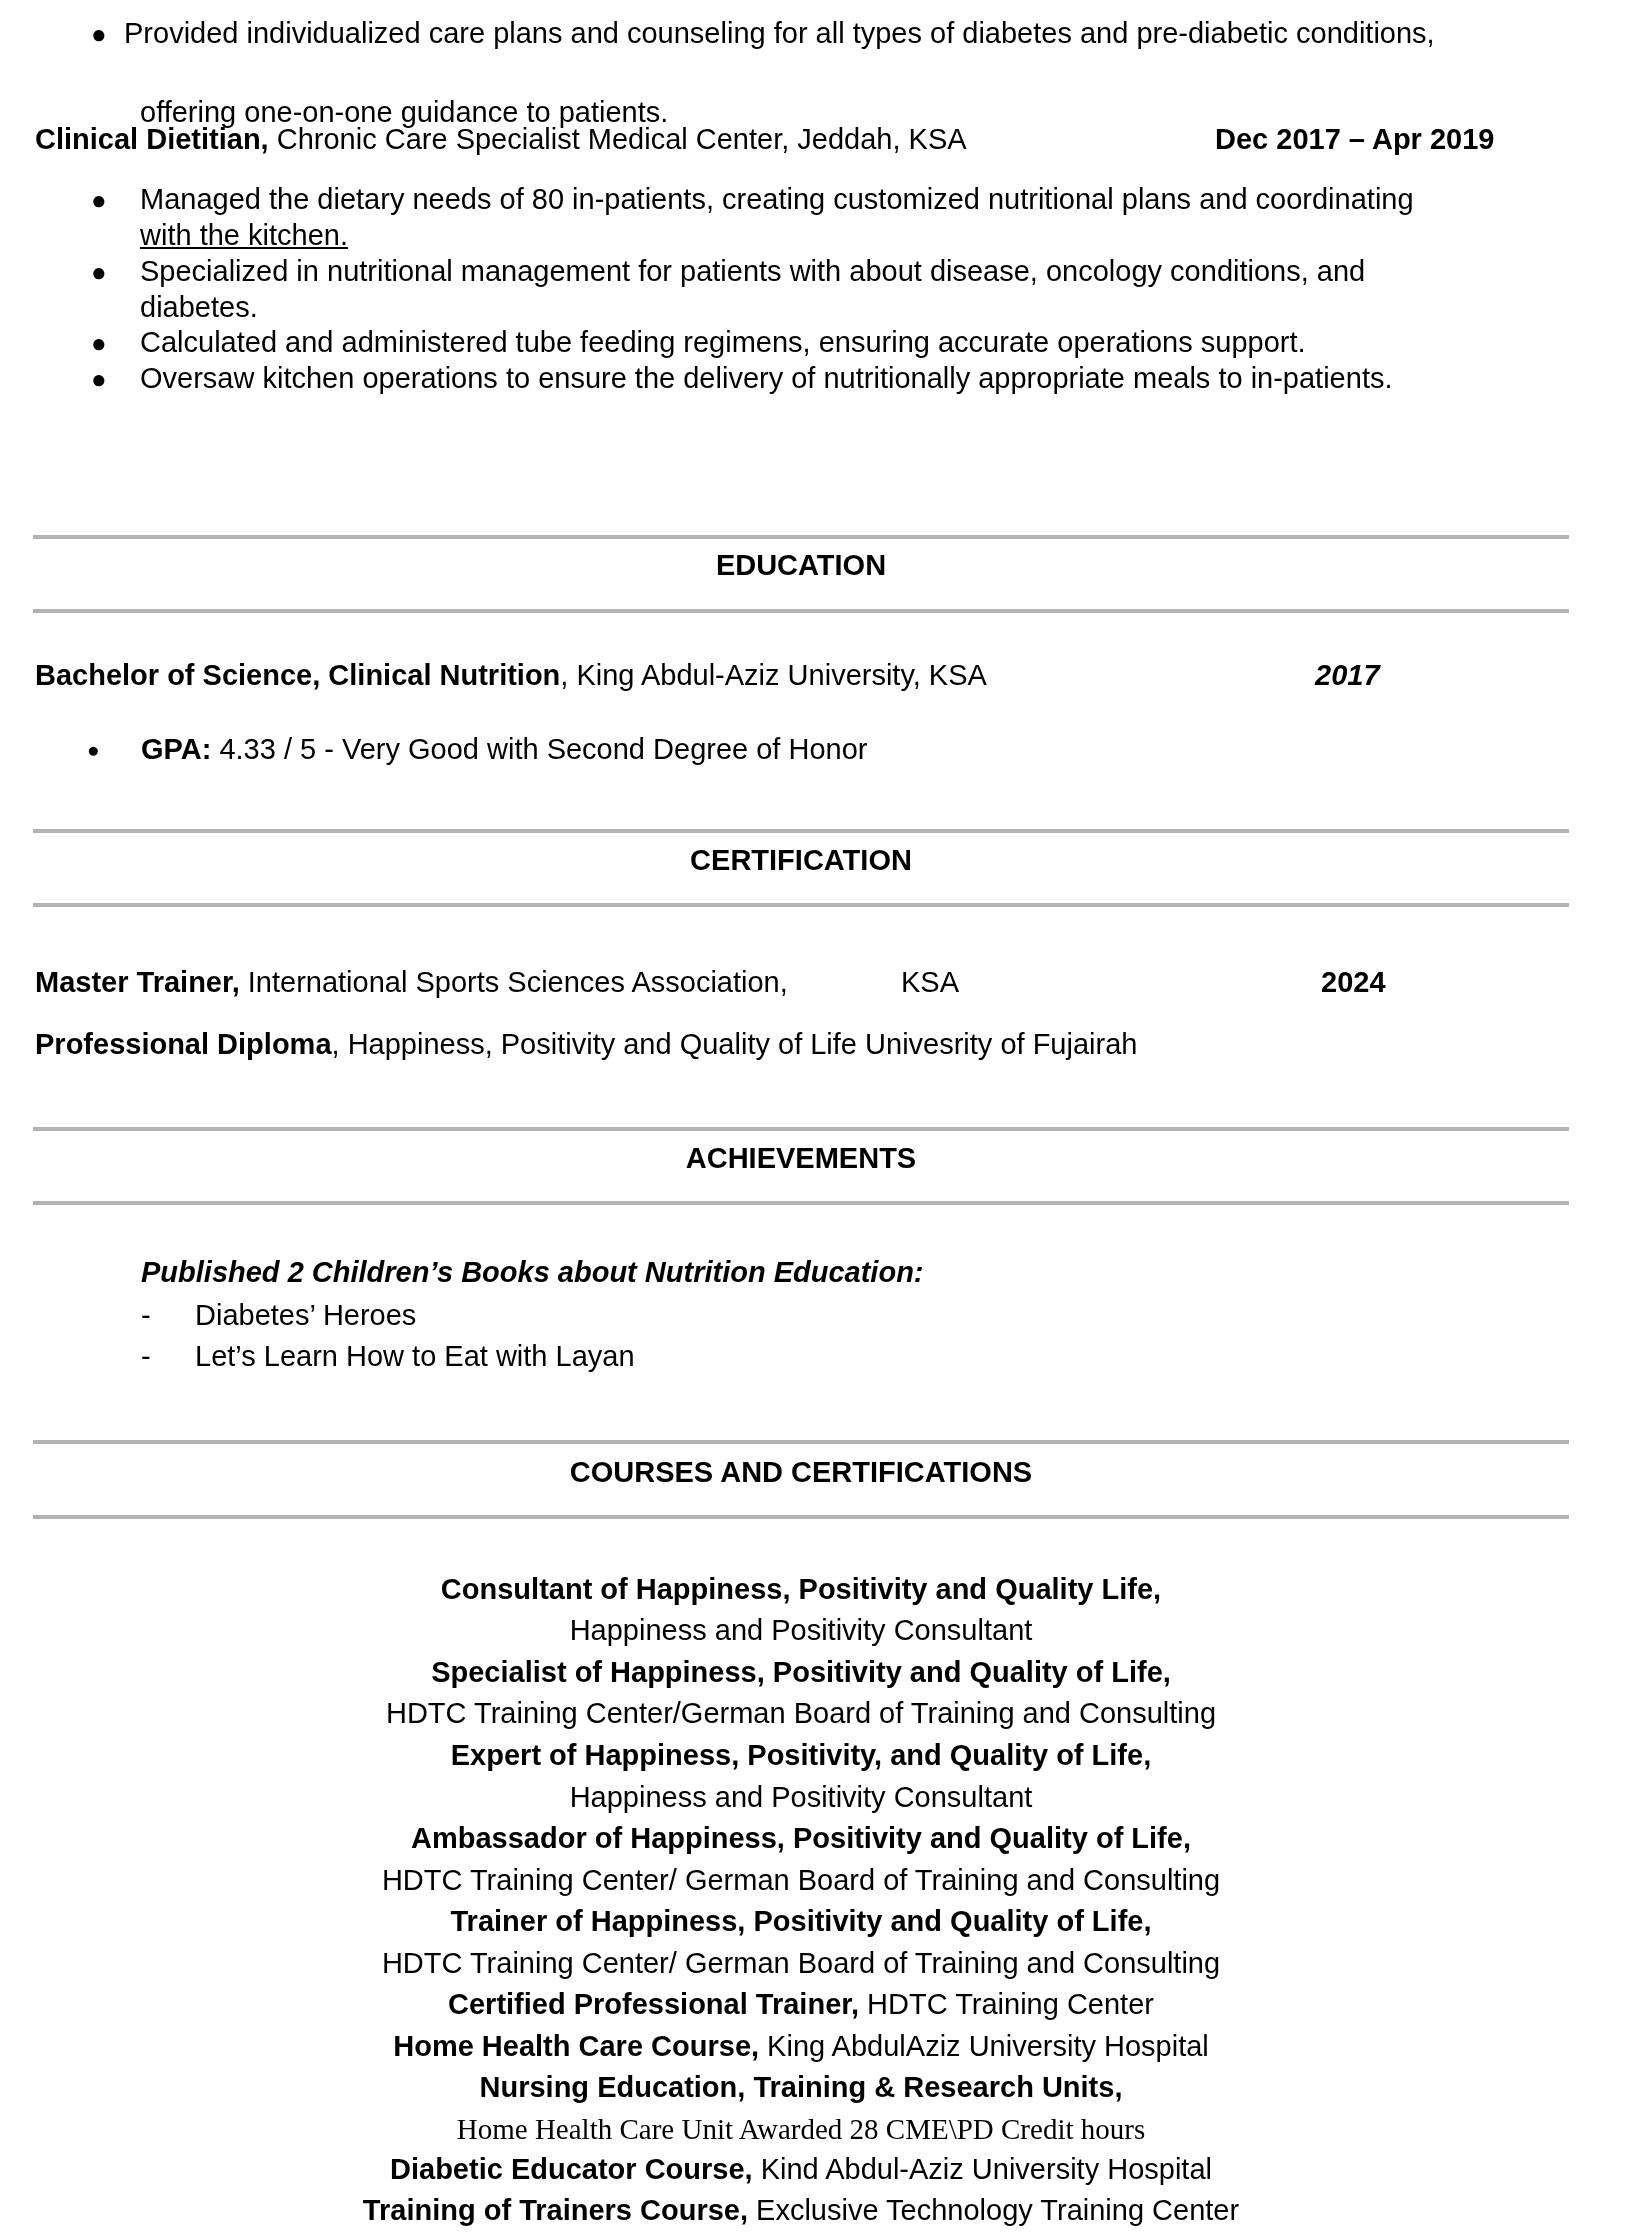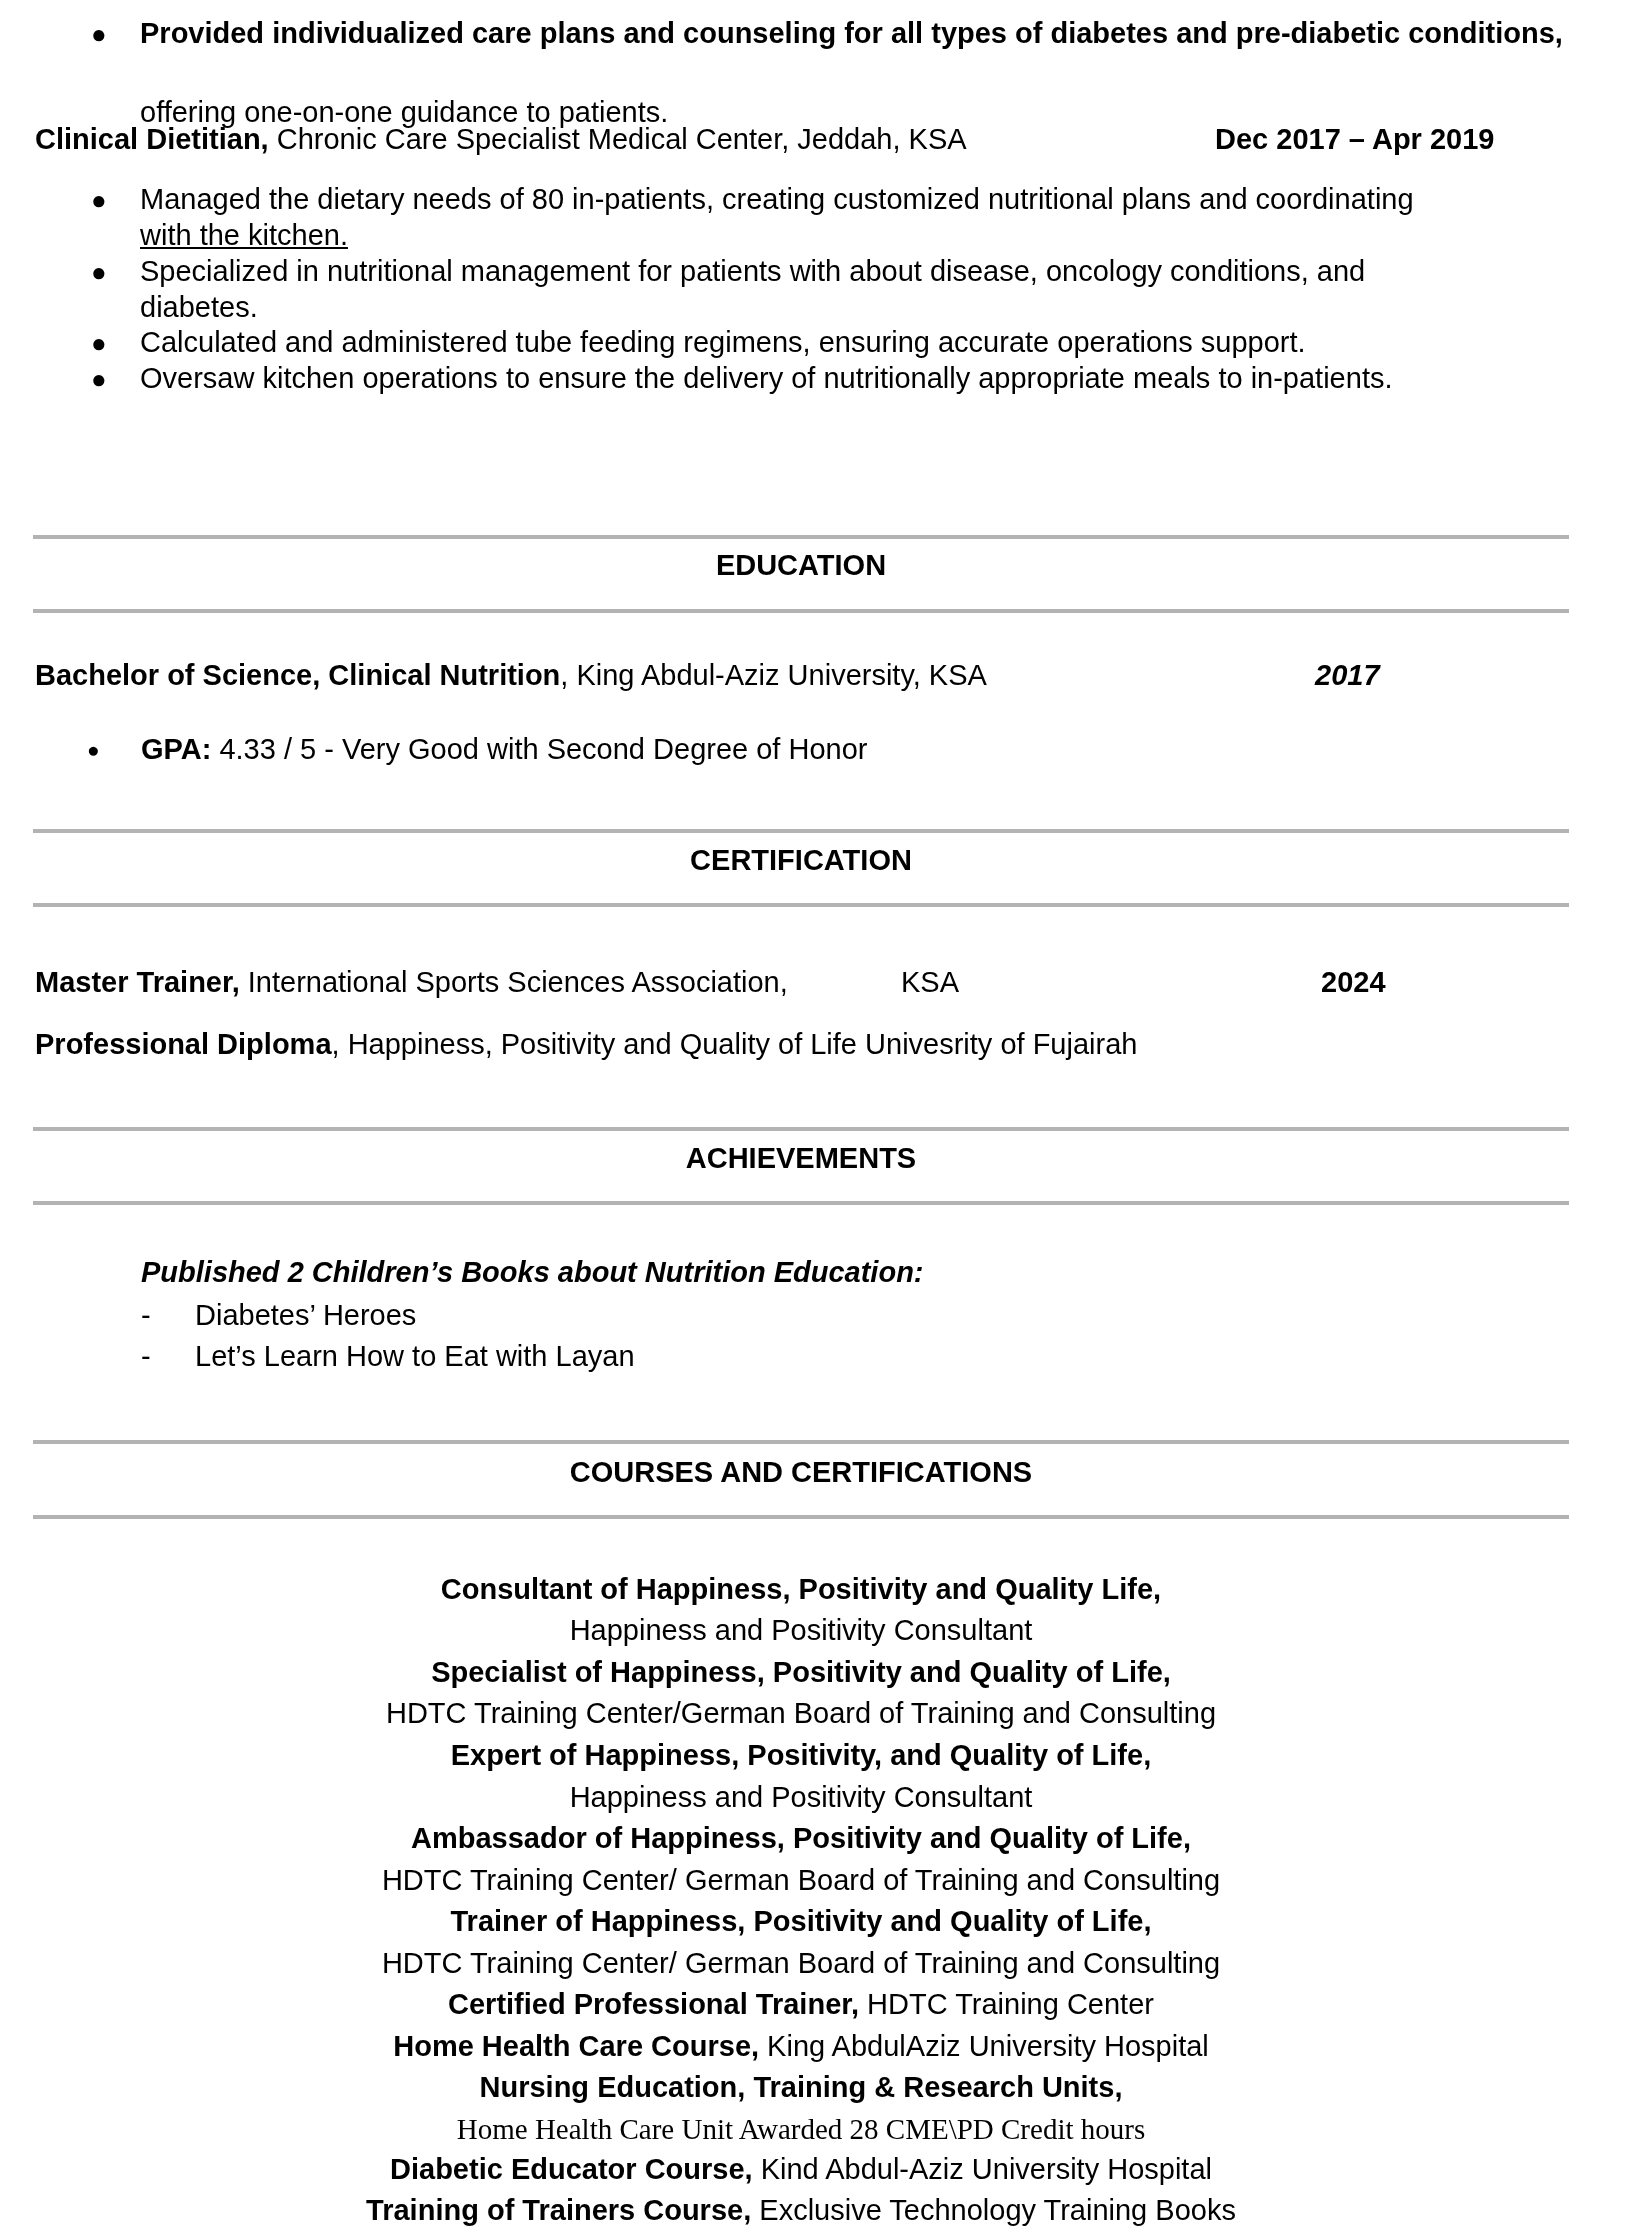--- a/index.html
+++ b/index.html
@@ -12,21 +12,21 @@
   .bullet { position: absolute; font-size: 26px; line-height: 1; }
   .rule { position: absolute; left: 33px; width: 1536px; height: 4.4px; background: #b3b3b3; }
   .sec-title { position: absolute; left: 33px; width: 1536px; text-align: center; font-weight: bold; line-height: 1; }
   .center-line { position: absolute; left: 33px; width: 1536px; text-align: center; white-space: nowrap; line-height: 1; }
   .dash { position: absolute; line-height: 1; }
 </style>
 </head>
 <body>
 
 <span class="bullet" style="left:91px; top:21px;">●</span>
-<span class="abs" style="left:140px; top:19px;font-weight:bold;">Provided individualized care plans and counseling for all types of diabetes and pre-diabetic conditions,</span>
+<span class="abs" style="left:124px; top:19px;">Provided individualized care plans and counseling for all types of diabetes and pre-diabetic conditions,</span>
 <span class="abs" style="left:140px; top:54px;margin-top:44px;">offering one-on-one guidance to patients.</span>
 
 <div class="abs" style="left:35px; top:125px;">
   <span class="b">Clinical Dietitian,</span><span> Chronic Care Specialist Medical Center, Jeddah, KSA</span>
 </div>
 <span class="abs b" style="left:1215px; top:125px;">Dec 2017 – Apr 2019</span>
 
 <span class="bullet" style="left:91px; top:187px;">●</span>
 <span class="abs" style="left:140px; top:185px;">Managed the dietary needs of 80 in-patients, creating customized nutritional plans and coordinating</span>
 <span class="abs" style="left:140px; top:221px;text-decoration:underline;">with the kitchen.</span>
@@ -92,15 +92,15 @@
   <div class="center-line" style="top:1783px;"><span class="b"></span><span>Happiness and Positivity Consultant</span></div>
   <div class="center-line" style="top:1824px;"><span class="b">Ambassador of Happiness, Positivity and Quality of Life,</span><span></span></div>
   <div class="center-line" style="top:1866px;"><span class="b"></span><span>HDTC Training Center/ German Board of Training and Consulting</span></div>
   <div class="center-line" style="top:1907px;"><span class="b">Trainer of Happiness, Positivity and Quality of Life,</span><span></span></div>
   <div class="center-line" style="top:1949px;"><span class="b"></span><span>HDTC Training Center/ German Board of Training and Consulting</span></div>
   <div class="center-line" style="top:1990px;"><span class="b">Certified Professional Trainer,</span><span> HDTC Training Center</span></div>
   <div class="center-line" style="top:2032px;"><span class="b">Home Health Care Course,</span><span> King AbdulAziz University Hospital</span></div>
   <div class="center-line" style="top:2073px;"><span class="b">Nursing Education, Training &amp; Research Units,</span><span></span></div>
   <div class="center-line" style="top:2115px;font-family:Liberation Serif, serif;"><span class="b"></span><span>Home Health Care Unit Awarded 28 CME\PD Credit hours</span></div>
   <div class="center-line" style="top:2155px;"><span class="b">Diabetic Educator Course,</span><span> Kind Abdul-Aziz University Hospital</span></div>
-  <div class="center-line" style="top:2196px;"><span class="b">Training of Trainers Course,</span><span> Exclusive Technology Training Books</span></div>
+  <div class="center-line" style="top:2196px;"><span class="b">Training of Trainers Course,</span><span> Exclusive Technology Training Center</span></div>
 </div>
 
 
 </body></html>

